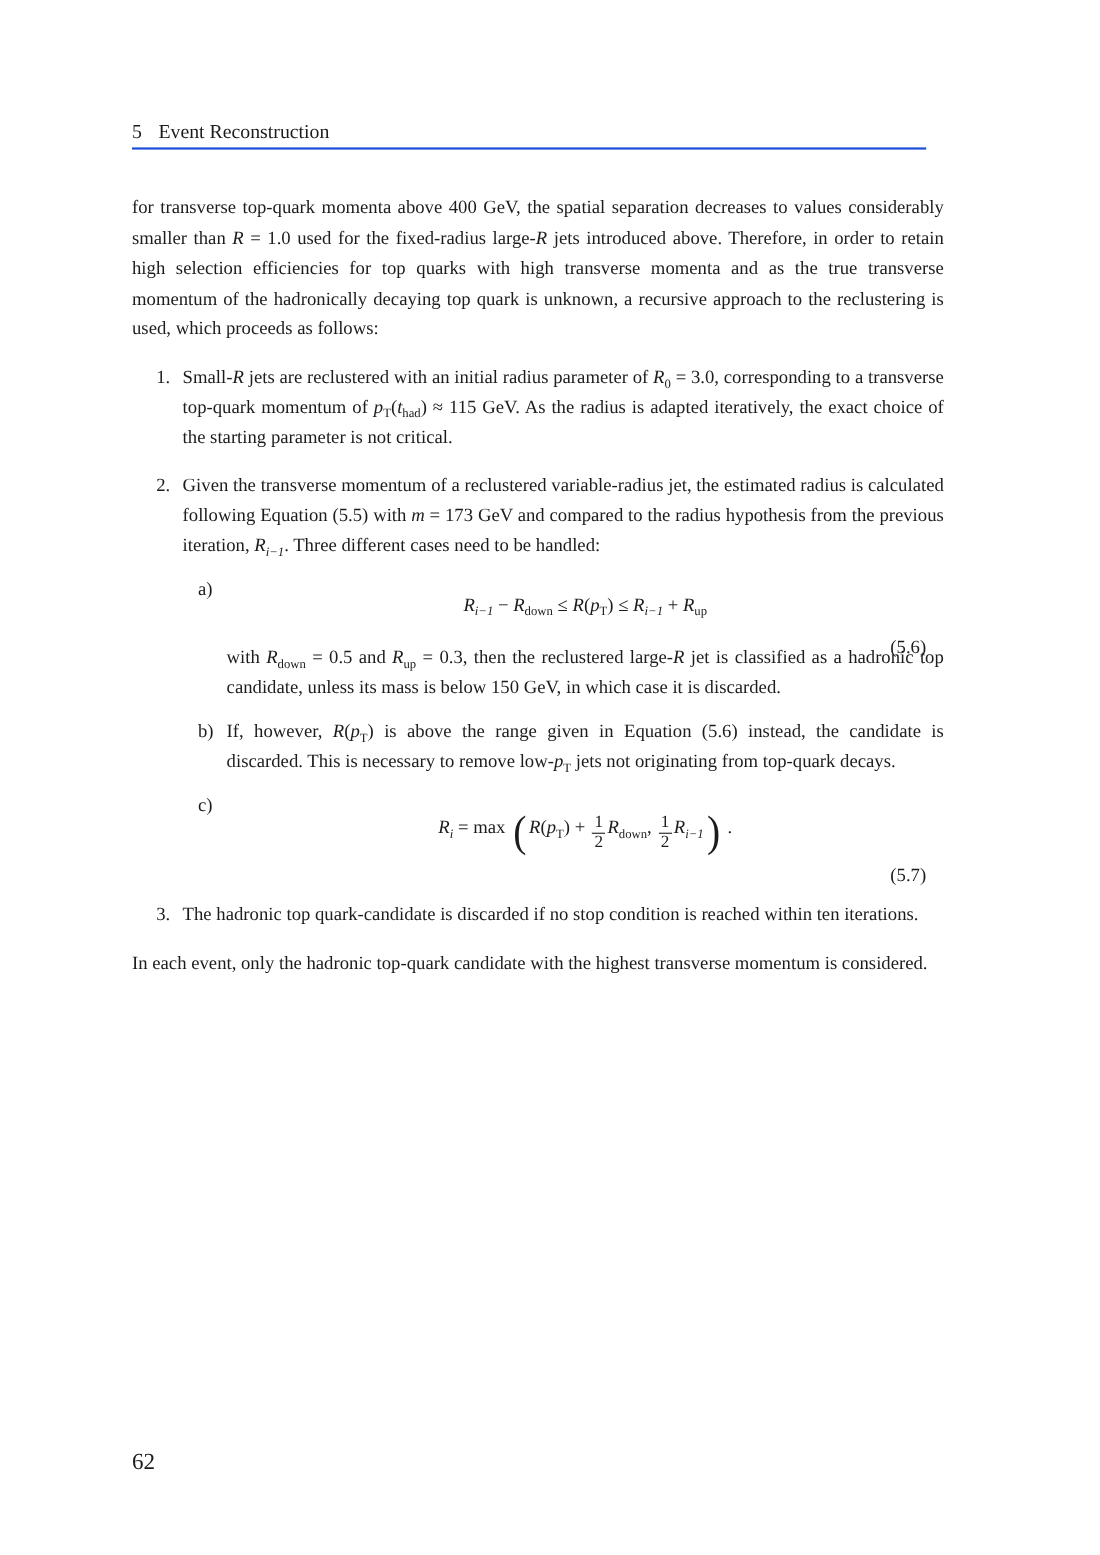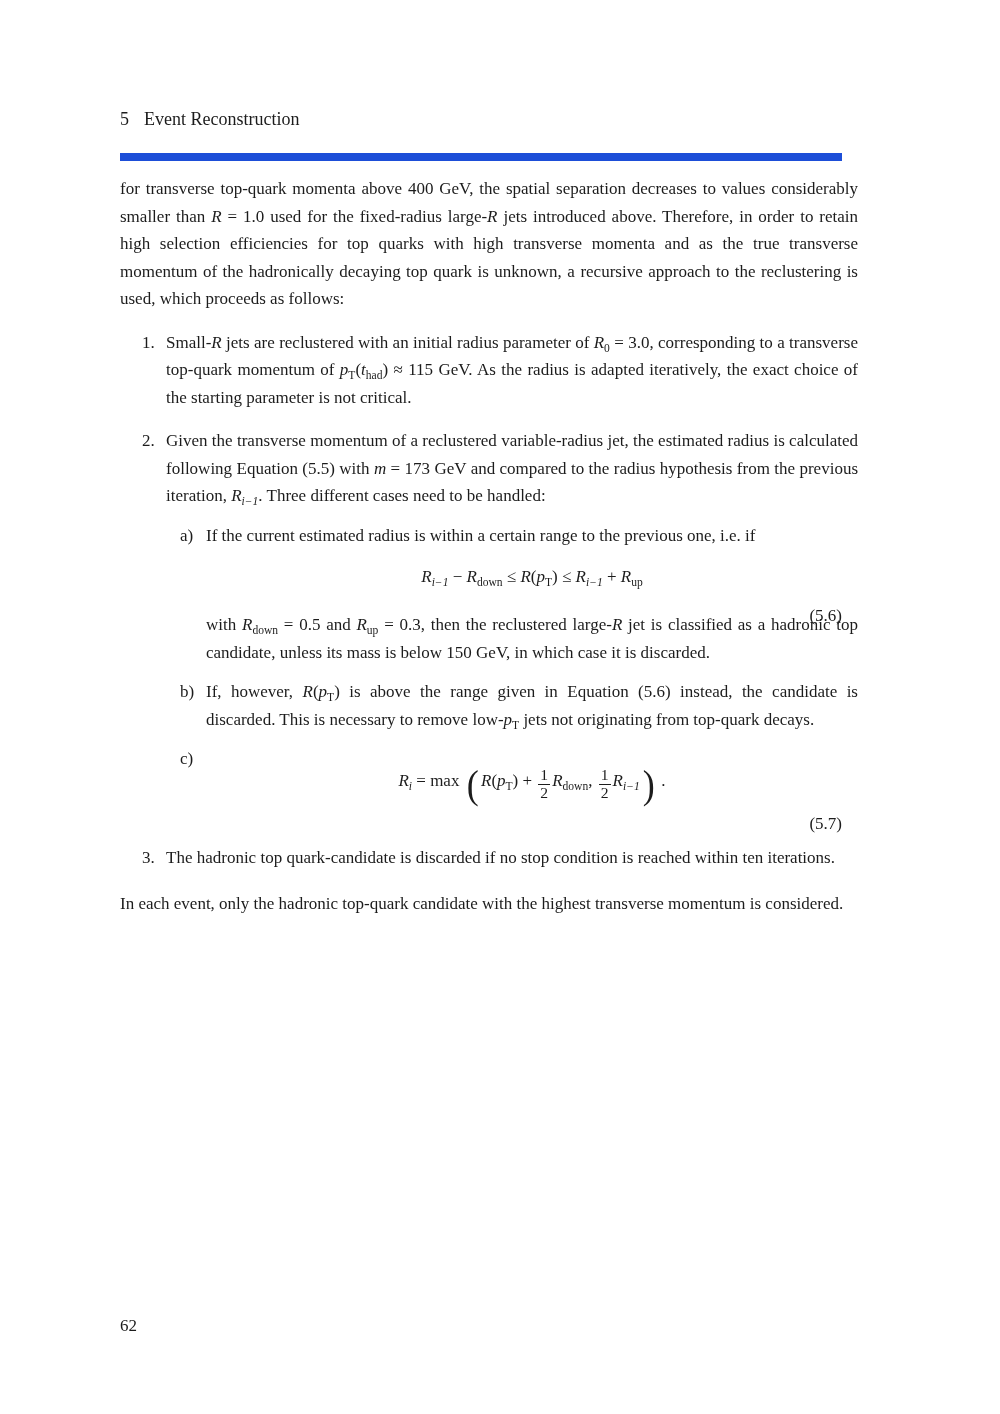--- a/index.html
+++ b/index.html
@@ -4,22 +4,22 @@
 <style>
   html,body { margin:0; padding:0; background:#ffffff; }
   .page {
     position:relative; width:1000px; height:1414px;
     background:#ffffff; color:#1c1c1c;
     font-family:"Liberation Serif", serif; font-size:17px;
     overflow:hidden;
   }
   .header {
     position:absolute; left:120px; right:158px; top:109px;
-    font-size:18px; padding-bottom:22px;
-    border-bottom:8px solid #1d4ed8;
+    font-size:18px; padding-bottom:3px;
+    border-bottom:2px solid #1d4ed8;
     line-height:1.2;
   }
   .header .num { margin-right:15px; }
   .body {
     position:absolute; left:120px; right:142px; top:175px;
   }
   p.par { margin:0; text-align:justify; line-height:27.5px; }
   .list-item { display:flex; margin-top:16px; }
   .item-label { flex:0 0 46px; padding-left:22px; box-sizing:border-box; line-height:27.5px; }
   .item-text { flex:1; min-width:0; }
@@ -39,21 +39,21 @@
     line-height:1.08; font-size:0.92em; margin:0 2px;
   }
   .frac .fn { display:block; padding:0 2px; }
   .frac .fd { display:block; border-top:1px solid #1c1c1c; padding:0 2px; }
   .bigp {
     display:inline-block; font-size:40px; line-height:0;
     vertical-align:-12px; font-weight:400; padding:0 2px;
     transform:scaleX(0.9);
   }
   .footer {
-    position:absolute; left:120px; top:1316px; font-size:17px;
+    position:absolute; left:120px; top:1316px; font-size:21px;
   }
 </style>
 </head>
 <body>
 
 <div class="page">
 
   <div class="header">
     <span class="num">5</span><span>Event Reconstruction</span>
   </div>
@@ -70,21 +70,20 @@
     </div>
 
     <div class="list-item">
       <div class="item-label">2.</div>
       <div class="item-text">
         <p class="par"><span>Given the transverse momentum of a reclustered variable-radius jet, the estimated radius is calculated following Equation (5.5) with </span><span class="mi">m</span><span> = 173 GeV and compared to the radius hypothesis from the previous iteration, </span><span class="mi">R</span><sub class="mi">i−1</sub><span>. Three different cases need to be handled:</span></p>
 
         <div class="case">
           <div class="case-label">a)</div>
           <div class="case-text">
-            <p class="par"><span>If the current estimated radius is within a certain range to the previous one, i.e. if</span></p>
 
             <div class="equation">
               <span><span class="mi">R</span><sub class="mi">i−1</sub><span> − </span><span class="mi">R</span><sub>down</sub><span> ≤ </span><span class="mi">R</span><span>(</span><span class="mi">p</span><sub>T</sub><span>) ≤ </span><span class="mi">R</span><sub class="mi">i−1</sub><span> + </span><span class="mi">R</span><sub>up</sub></span>
               <span class="eq-number">(5.6)</span>
             </div>
 
             <p class="par"><span>with </span><span class="mi">R</span><sub>down</sub><span> = 0.5 and </span><span class="mi">R</span><sub>up</sub><span> = 0.3, then the reclustered large-</span><span class="mi">R</span><span> jet is classified as a hadronic top candidate, unless its mass is below 150 GeV, in which case it is discarded.</span></p>
           </div>
         </div>
 

